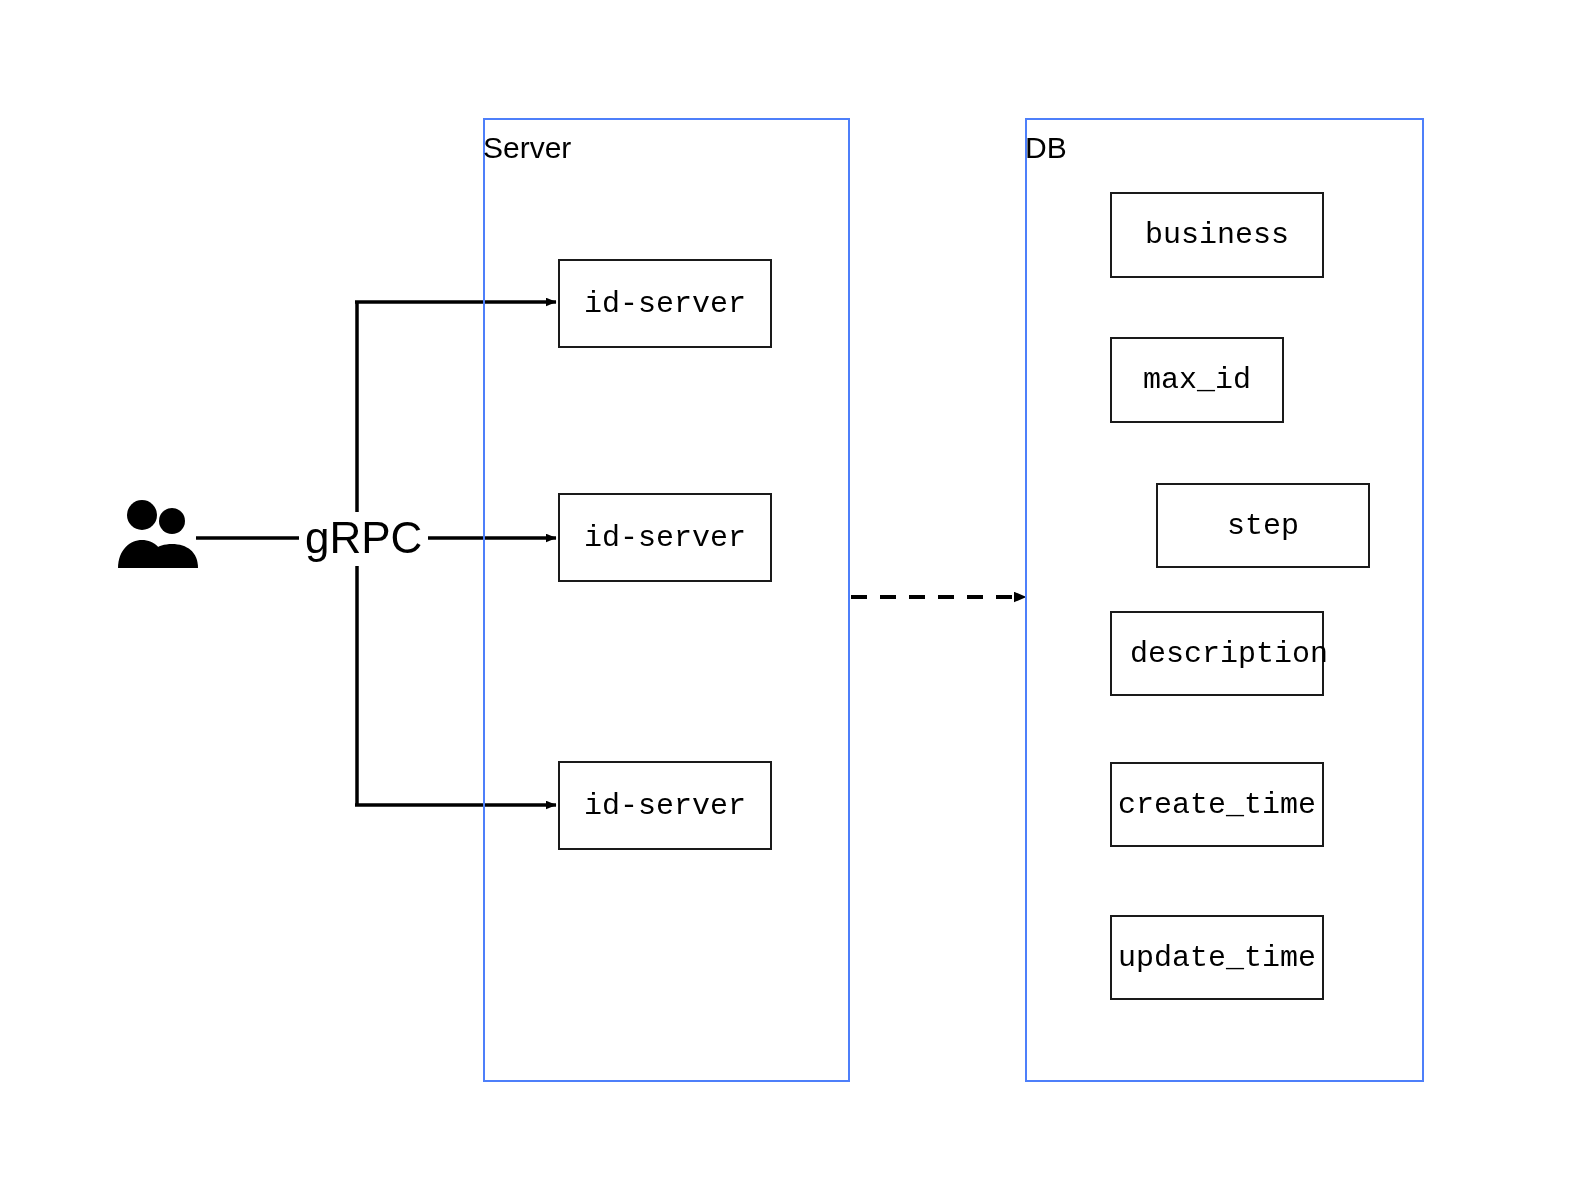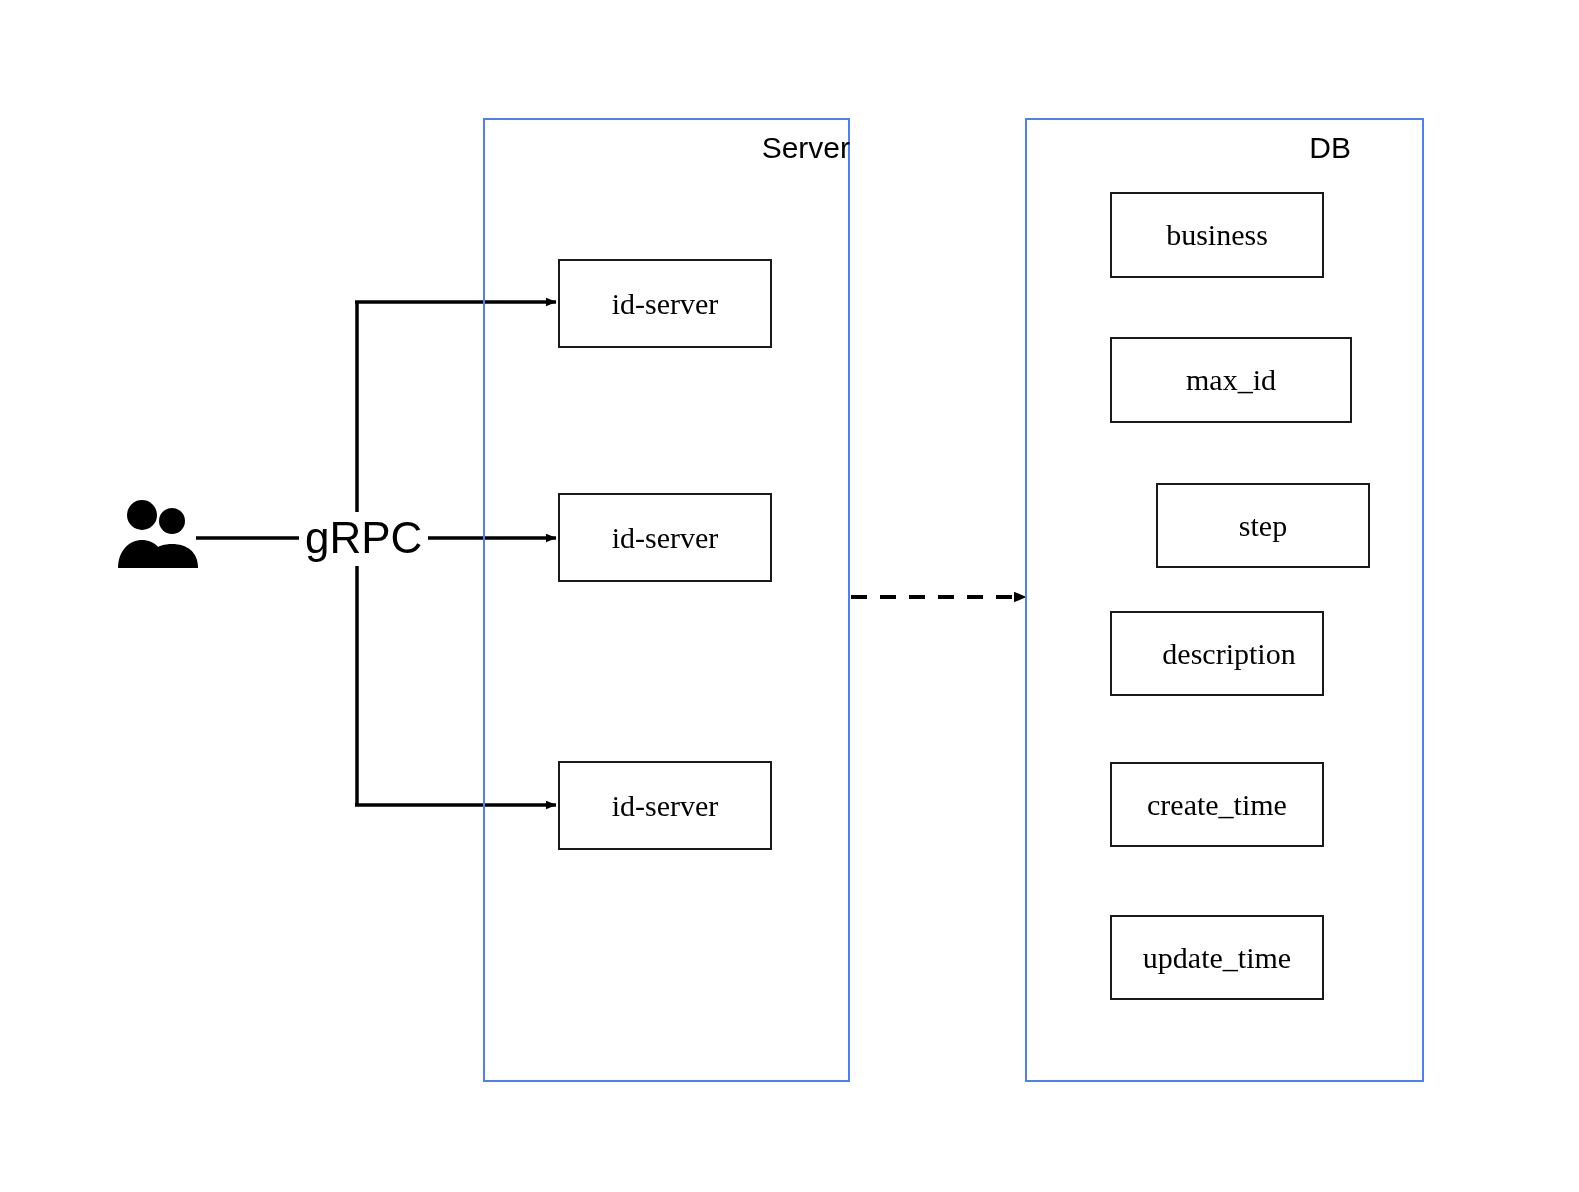--- a/index.html
+++ b/index.html
@@ -25,38 +25,38 @@
     height: 1192px;
   }
   .group-box {
     position: absolute;
     box-sizing: border-box;
     border: 2px solid #4d7ffa;
     background: transparent;
   }
   .group-title {
     position: absolute;
-    text-align: right;
+    text-align: left;
     color: #000000;
     font-size: 30px;
     line-height: 34px;
     font-family: "Liberation Sans", sans-serif;
     white-space: nowrap;
   }
   .node-box {
     position: absolute;
     box-sizing: border-box;
     border: 2px solid #1a1a1a;
     background: #ffffff;
     display: flex;
     align-items: center;
     justify-content: center;
     color: #000000;
     font-size: 30px;
-    font-family: Liberation Serif, serif;
+    font-family: Liberation Mono, monospace;
     white-space: nowrap;
   }
   .edge-label {
     position: absolute;
     color: #000000;
     font-size: 44px;
     line-height: 36px;
     font-family: "Liberation Sans", sans-serif;
     background: #ffffff;
     padding: 0 6px;
@@ -119,21 +119,21 @@
   <div class="node-box" style="left:558px; top:761px; width:214px; height:89px;">
     <span>id-server</span>
   </div>
 
   <div class="group-box" style="left:1025px; top:118px; width:399px; height:964px;"></div>
   <div class="group-title" style="left:1025px; top:131px; width:326px;">DB</div>
 
   <div class="node-box" style="left:1110px; top:192px; width:214px; height:86px;">
     <span>business</span>
   </div>
-  <div class="node-box" style="left:1110px; top:337px; width:242px; height:86px;">
+  <div class="node-box" style="left:1110px; top:337px; width:174px; height:86px;">
     <span>max_id</span>
   </div>
   <div class="node-box" style="left:1110px; top:483px; width:214px; height:85px;margin-left:46px;">
     <span>step</span>
   </div>
   <div class="node-box" style="left:1110px; top:611px; width:214px; height:85px;padding-left:24px;">
     <span>description</span>
   </div>
   <div class="node-box" style="left:1110px; top:762px; width:214px; height:85px;">
     <span>create_time</span>

